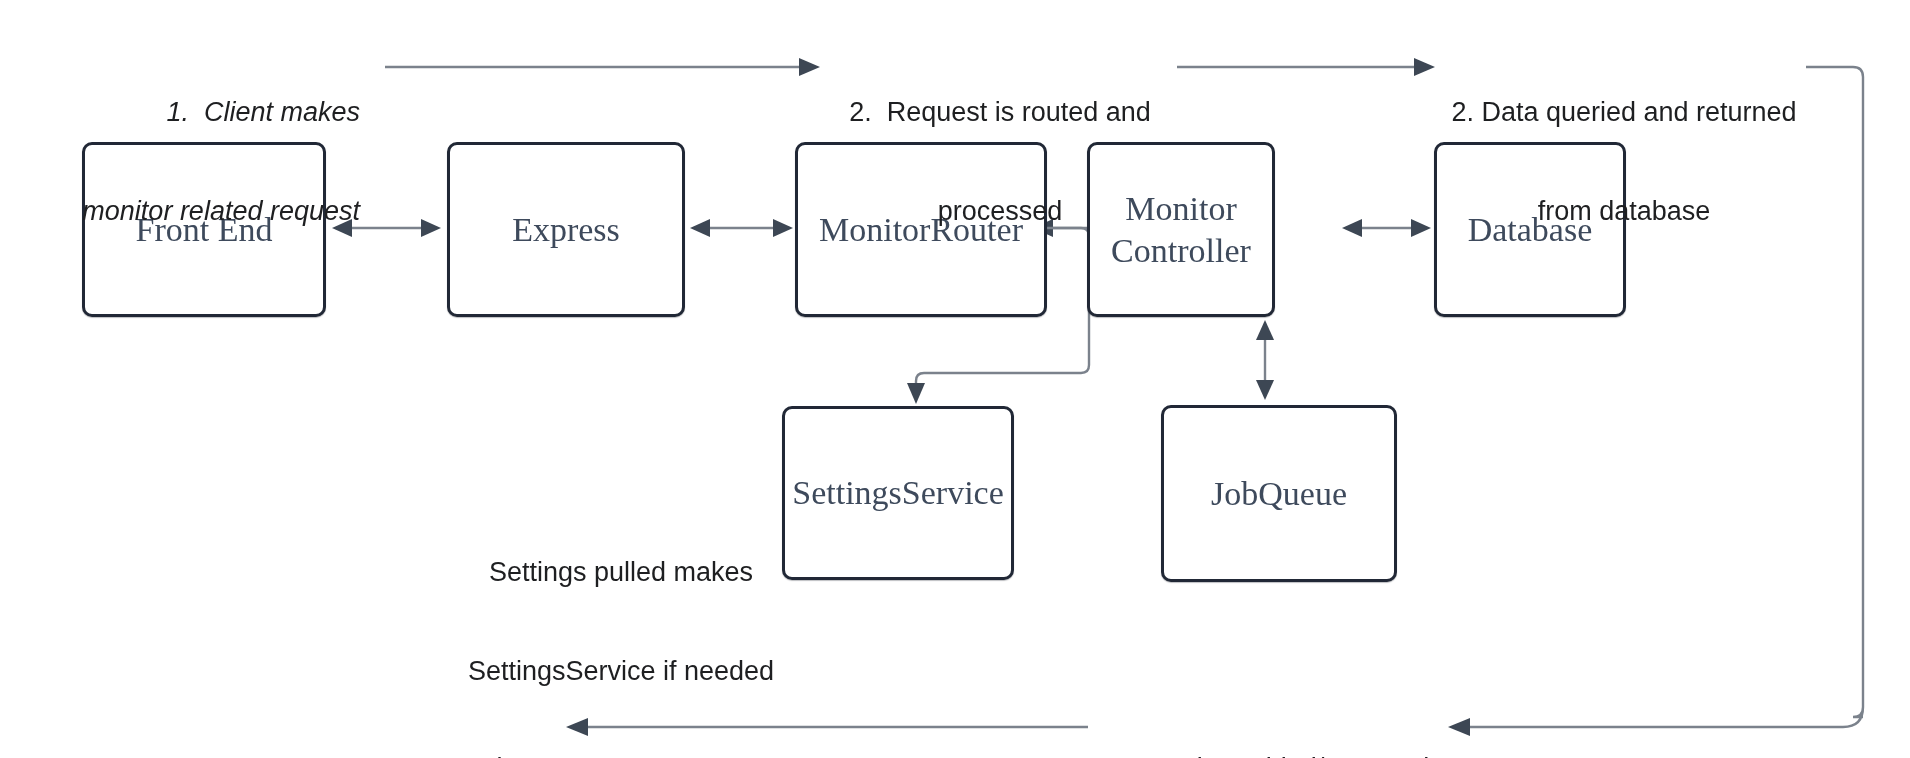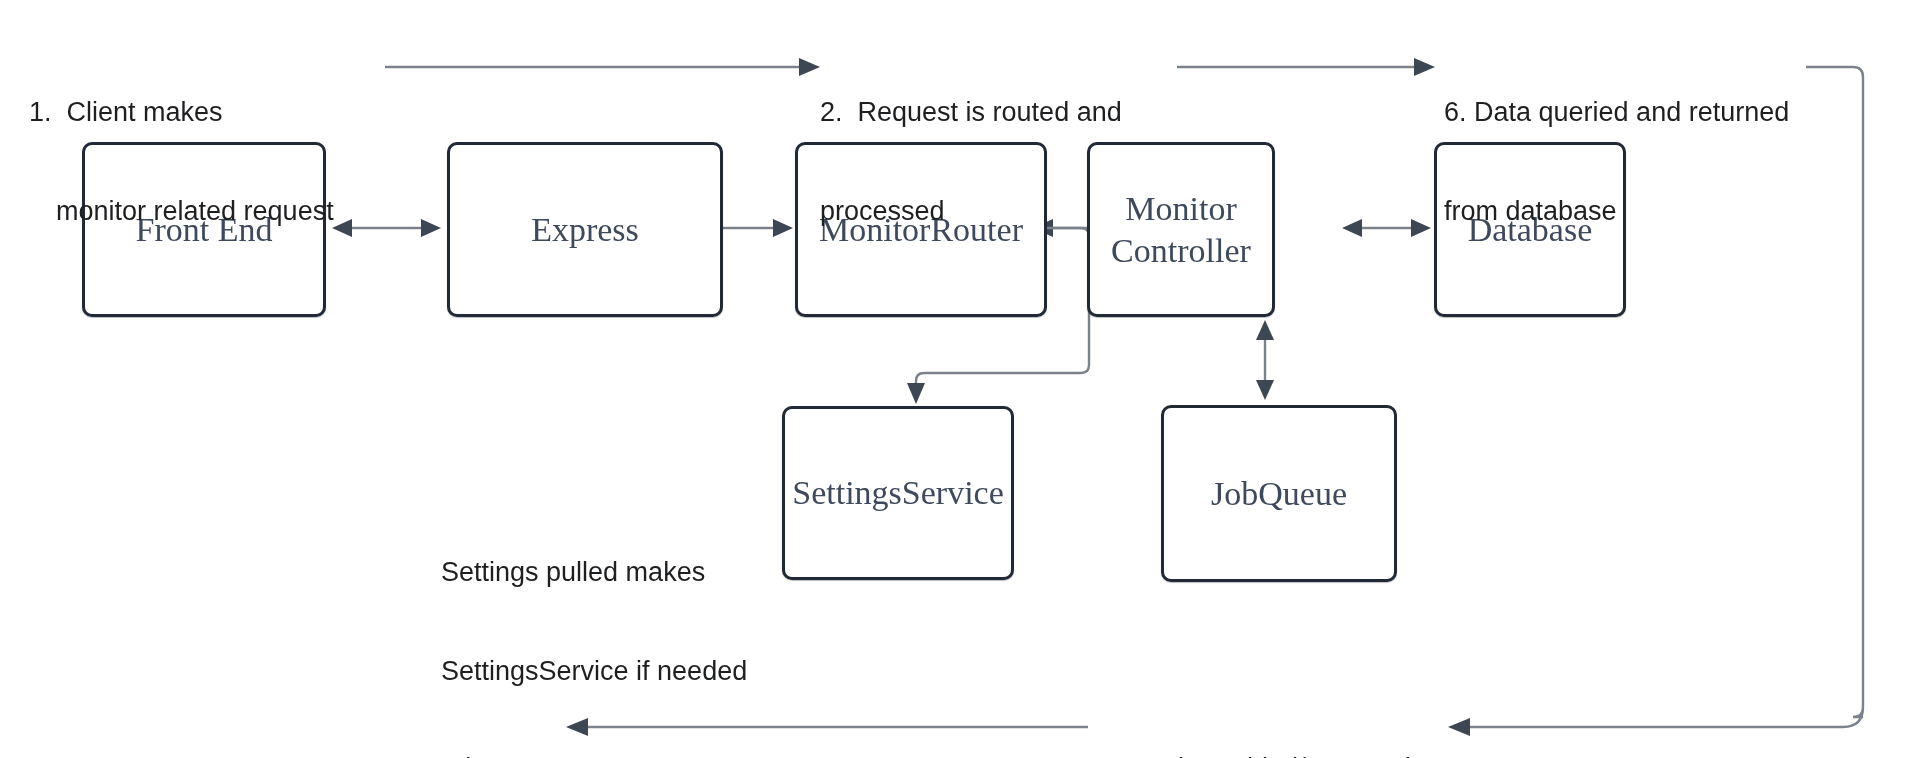--- a/index.html
+++ b/index.html
@@ -11,30 +11,30 @@
   #canvas{position:relative;width:1910px;height:758px;background:var(--bg);overflow:hidden;
           font-family:"Liberation Sans",sans-serif;}
   #connector-layer{position:absolute;left:0;top:0;width:1910px;height:758px;}
   .node{position:absolute;box-sizing:border-box;background:var(--node-fill);
         border:3px solid var(--node-border);border-radius:10px;
         display:flex;align-items:center;justify-content:center;text-align:center;
         font-family:"Liberation Serif",serif;font-size:34px;line-height:1.22;
         color:var(--node-text);box-shadow:0 1px 1px rgba(20,26,36,0.28);}
   .node .label{display:block;padding:0 4px;}
   #node-front-end{left:82px;top:142px;width:244px;height:175px;justify-content:center;}
-  #node-express{left:447px;top:142px;width:276px;height:175px;}
+  #node-express{left:447px;top:142px;width:238px;height:175px;}
   #node-monitor-router{left:795px;top:142px;width:252px;height:175px;}
   #node-monitor-controller{left:1087px;top:142px;width:188px;height:175px;}
   #node-database{left:1434px;top:142px;width:192px;height:175px;}
   #node-settings-service{left:782px;top:406px;width:232px;height:174px;}
   #node-job-queue{left:1149px;top:405px;width:236px;height:177px;margin-left:12px;}
   .anno{position:absolute;color:var(--anno);font-size:27px;line-height:33px;
-        white-space:pre-wrap;}
+        text-align:center;white-space:pre-wrap;}
   .anno .line{display:block;}
-  #anno-step1{left:29px;top:30px;width:340px;text-align:left;}
+  #anno-step1{left:20px;top:30px;width:340px;text-align:right;font-style:italic;}
   #anno-step1 .line2{margin-left:27px;}
   #anno-step2{left:820px;top:30px;width:360px;}
   #anno-step3{left:1444px;top:30px;width:360px;}
   #anno-step4{left:1088px;top:686px;width:360px;}
   #anno-step5{left:204px;top:686px;width:360px;}
   #anno-note{left:441px;top:490px;width:360px;}
   .shaft{stroke:var(--line);stroke-width:2.4;fill:none;}
   .head{fill:var(--arrow);stroke:none;}
 </style>
 </head>
@@ -124,21 +124,21 @@
 
   <div class="anno" id="anno-step1">
     <span class="line line1">1.  Client makes</span>
     <span class="line line2">monitor related request</span>
   </div>
   <div class="anno" id="anno-step2">
     <span class="line">2.  Request is routed and</span>
     <span class="line">processed</span>
   </div>
   <div class="anno" id="anno-step3">
-    <span class="line">6. Data queried and returned</span>
+    <span class="line">2. Data queried and returned</span>
     <span class="line">from database</span>
   </div>
   <div class="anno" id="anno-step4">
     <span class="line">4.  Monitor added/removed</span>
     
   </div>
   <div class="anno" id="anno-step5">
     <span class="line">5.  Response returned to</span>
     
   </div>

